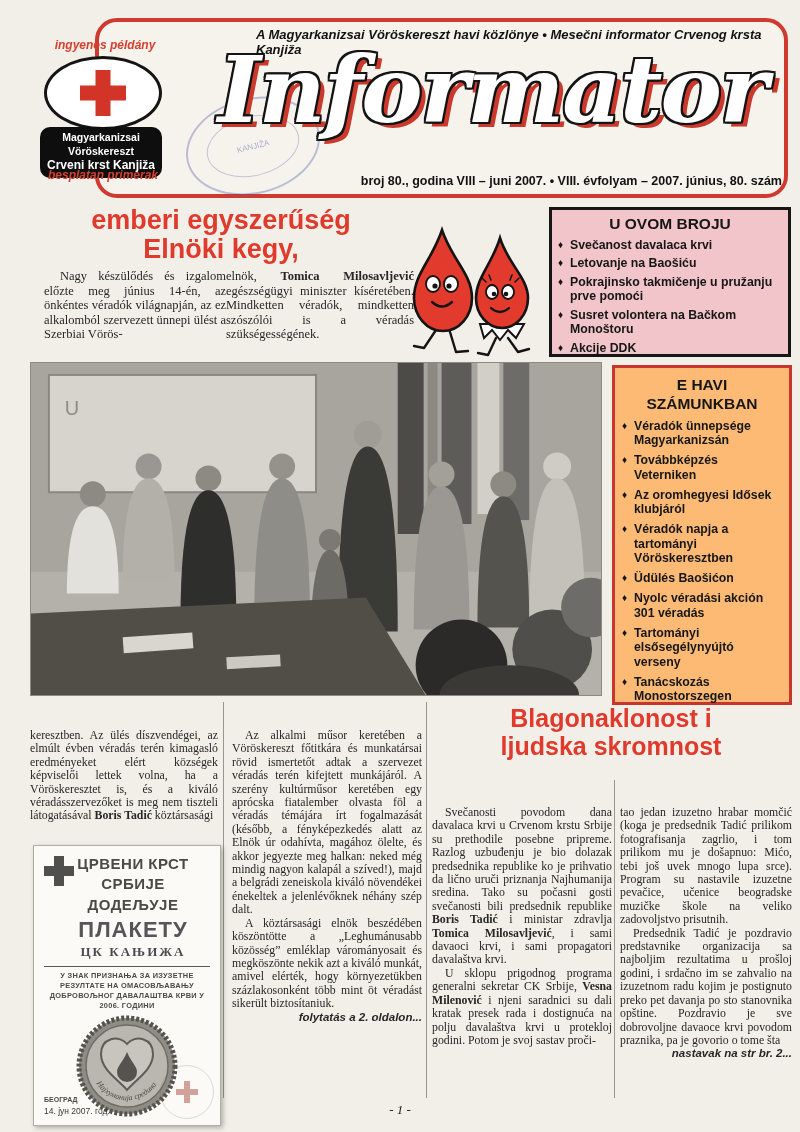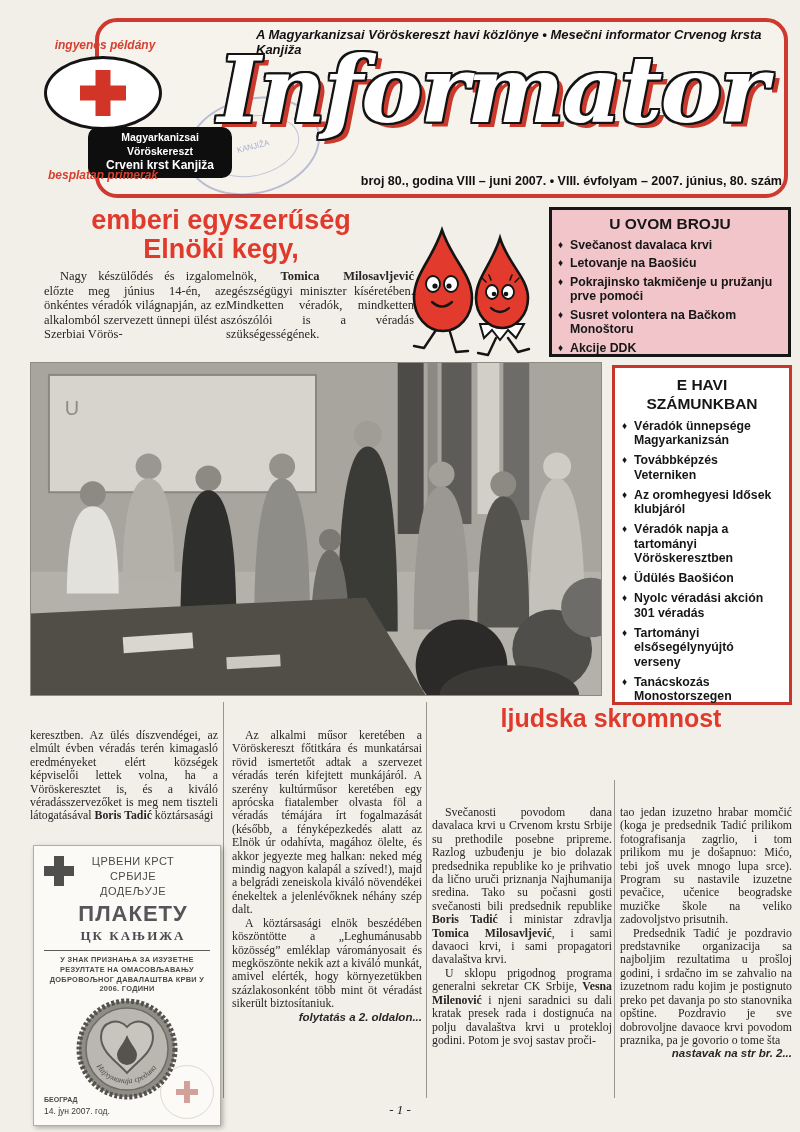--- a/index.html
+++ b/index.html
@@ -31,36 +31,36 @@
     font-family:"Liberation Sans",sans-serif;font-weight:bold;font-style:italic;font-size:12px;z-index:5;}
   .free-hu{left:40px;top:38px;}
   .free-sr{left:38px;top:168px;}
   .logo-oval{position:absolute;left:44px;top:56px;width:112px;height:68px;background:#fff;
     border:3px solid #141414;border-radius:50%;z-index:4;}
   .cross-v{position:absolute;left:50%;top:50%;transform:translate(-50%,-50%);
     width:15px;height:46px;background:#d23428;}
   .cross-h{position:absolute;left:50%;top:50%;transform:translate(-50%,-50%);
     width:46px;height:15px;background:#d23428;}
   .org-banner{position:absolute;left:40px;top:127px;width:122px;background:#0e0e0e;color:#fff;
-    text-align:center;border-radius:10px;padding:4px 11px;z-index:5;
-    font-family:"Liberation Sans",sans-serif;font-weight:bold;font-size:10.5px;line-height:1.3;margin-left:48px;}
+    text-align:center;border-radius:10px;padding:4px 0;z-index:5;
+    font-family:"Liberation Sans",sans-serif;font-weight:bold;font-size:10.5px;line-height:1.3;}
 
   
   .headline-hu{position:absolute;left:30px;top:206px;width:382px;text-align:center;
     color:#e03a2c;font-family:"Liberation Sans",sans-serif;font-weight:bold;
     font-size:27px;line-height:1.08;}
   .lead{position:absolute;top:269px;font-size:12.5px;line-height:14.6px;text-align:justify;}
   .lead1{left:44px;width:182px;text-indent:16px;}
   .lead2{left:226px;width:188px;}
   .b{font-weight:bold;}
 
   
   .box-sr{position:absolute;left:549px;top:207px;width:242px;height:150px;background:#f1c5ca;
     border:3px solid #161616;border-radius:0;box-sizing:border-box;padding:5px 6px;}
-  .box-hu{position:absolute;left:612px;top:365px;width:180px;height:340px;background:#ffffff;
+  .box-hu{position:absolute;left:612px;top:365px;width:180px;height:340px;background:#fdba74;
     border:3px solid #c8352b;box-sizing:border-box;padding:8px 7px;}
   .box-title{font-family:"Liberation Sans",sans-serif;font-weight:bold;font-size:15.5px;
     text-align:center;color:#161616;line-height:1.2;margin-bottom:4px;}
   .blist{margin:0;padding:0;list-style:none;font-family:"Liberation Sans",sans-serif;
     font-weight:bold;font-size:12.3px;line-height:1.18;color:#161616;}
   .blist li{display:flex;margin:4px 0;}
   .blist .bullet{flex:0 0 12px;font-size:10px;padding-top:1px;}
   .box-hu .blist li{margin:5.5px 0;}
 
   
@@ -86,22 +86,22 @@
     color:#e03a2c;font-family:"Liberation Sans",sans-serif;font-weight:bold;
     font-size:25px;line-height:1.12;}
 
   
   .plaque{position:absolute;left:33px;top:845px;width:188px;height:281px;background:#fbfaf6;
     border:1px solid #b0ada5;box-shadow:2px 2px 5px rgba(0,0,0,.28);box-sizing:border-box;
     font-family:"Liberation Sans",sans-serif;color:#4a4a48;overflow:hidden;}
   .plq-cross{position:absolute;left:10px;top:10px;width:30px;height:30px;}
   .plq-cross .v{position:absolute;left:10px;top:0;width:10px;height:30px;background:#4f4f4d;}
   .plq-cross .h{position:absolute;left:0;top:10px;width:30px;height:10px;background:#4f4f4d;}
-  .plq-head{margin:8px 0 0 34px;width:130px;text-align:center;font-weight:normal;
-    font-size:11px;line-height:1.35;letter-spacing:.5px;}
+  .plq-head{margin:8px 0 0 34px;width:130px;text-align:center;font-weight:bold;
+    font-size:15px;line-height:1.35;letter-spacing:.5px;}
   .plq-title{margin:2px 0 0 24px;width:150px;text-align:center;font-weight:bold;
     font-size:22px;letter-spacing:1px;color:#56565a;}
   .plq-rcpt{margin:1px 0 6px 24px;width:150px;text-align:center;font-weight:bold;
     font-family:"Liberation Serif",serif;font-size:13px;letter-spacing:2px;color:#4c4c50;}
   .plq-line{margin:4px 10px 0 10px;border-top:1.5px solid #5a5a58;}
   .plq-cite{margin:4px 8px 0 8px;text-align:center;font-weight:bold;font-size:7.4px;
     line-height:1.35;letter-spacing:.3px;}
   .plq-medal{display:block;margin:3px auto 0 auto;}
   .plq-place{position:absolute;left:10px;bottom:22px;font-size:7px;font-weight:bold;}
   .plq-date{position:absolute;left:10px;bottom:9px;font-size:8.5px;color:#3a3a3a;}
@@ -295,20 +295,21 @@
 
   <div class="lowcol col1"><span>keresztben. Az ülés díszvendégei, az elmúlt évben véradás terén kimagasló eredményeket elért községek képviselői lettek volna, ha a Vöröskeresztet is, és a kiváló véradásszervezőket is meg nem tiszteli látogatásával </span><span class="b">Boris Tadić</span><span> köztársasági</span></div>
 
   <div class="lowcol col2">
     <p class="ind">Az alkalmi műsor keretében a Vöröskereszt főtitkára és munkatársai rövid ismertetőt adtak a szervezet véradás terén kifejtett munkájáról. A szerény kultúrműsor keretében egy aprócska fiatalember olvasta föl a véradás témájára írt fogalmazását (később, a fényképezkedés alatt az Elnök úr odahívta, magához ölelte, és akkor jegyezte meg halkan: neked még mindig nagyon kalapál a szíved!), majd a belgrádi zeneiskola kiváló növendékei énekeltek a jelenlévőknek néhány szép dalt.</p>
     <p class="ind">A köztársasági elnök beszédében köszöntötte a „Leghumánusabb közösség” emléklap várományosait és megköszönte nekik azt a kiváló munkát, amivel elérték, hogy környezetükben százlakosonként több mint öt véradást sikerült biztosítaniuk.</p>
     <p class="more">folytatás a 2. oldalon...</p>
   </div>
 
   <div class="headline-sr">
+    <div>Blagonaklonost i</div>
     <div>ljudska skromnost</div>
   </div>
 
   <div class="lowcol col3">
     <p class="ind"><span>Svečanosti povodom dana davalaca krvi u Crvenom krstu Srbije su prethodile posebne pripreme. Razlog uzbuđenju je bio dolazak predsednika republike ko je prihvatio da lično uruči priznanja Najhumanija sredina. Tako su počasni gosti svečanosti bili predsednik republike </span><span class="b">Boris Tadić</span><span> i ministar zdravlja </span><span class="b">Tomica Milosavljević</span><span>, i sami davaoci krvi, i sami propagatori davalaštva krvi.</span></p>
     <p class="ind"><span>U sklopu prigodnog programa generalni sekretar CK Srbije, </span><span class="b">Vesna Milenović</span><span> i njeni saradnici su dali kratak presek rada i dostignuća na polju davalaštva krvi u protekloj godini. Potom je svoj sastav proči-</span></p>
   </div>
 
   <div class="lowcol col4">
     <p>tao jedan izuzetno hrabar momčić (koga je predsednik Tadić prilikom fotografisanja zagrlio, i tom prilikom mu je došapnuo: Mićo, tebi još uvek mnogo lupa srce). Program su nastavile izuzetne pevačice, učenice beogradske muzičke škole na veliko zadovoljstvo prisutnih.</p>

